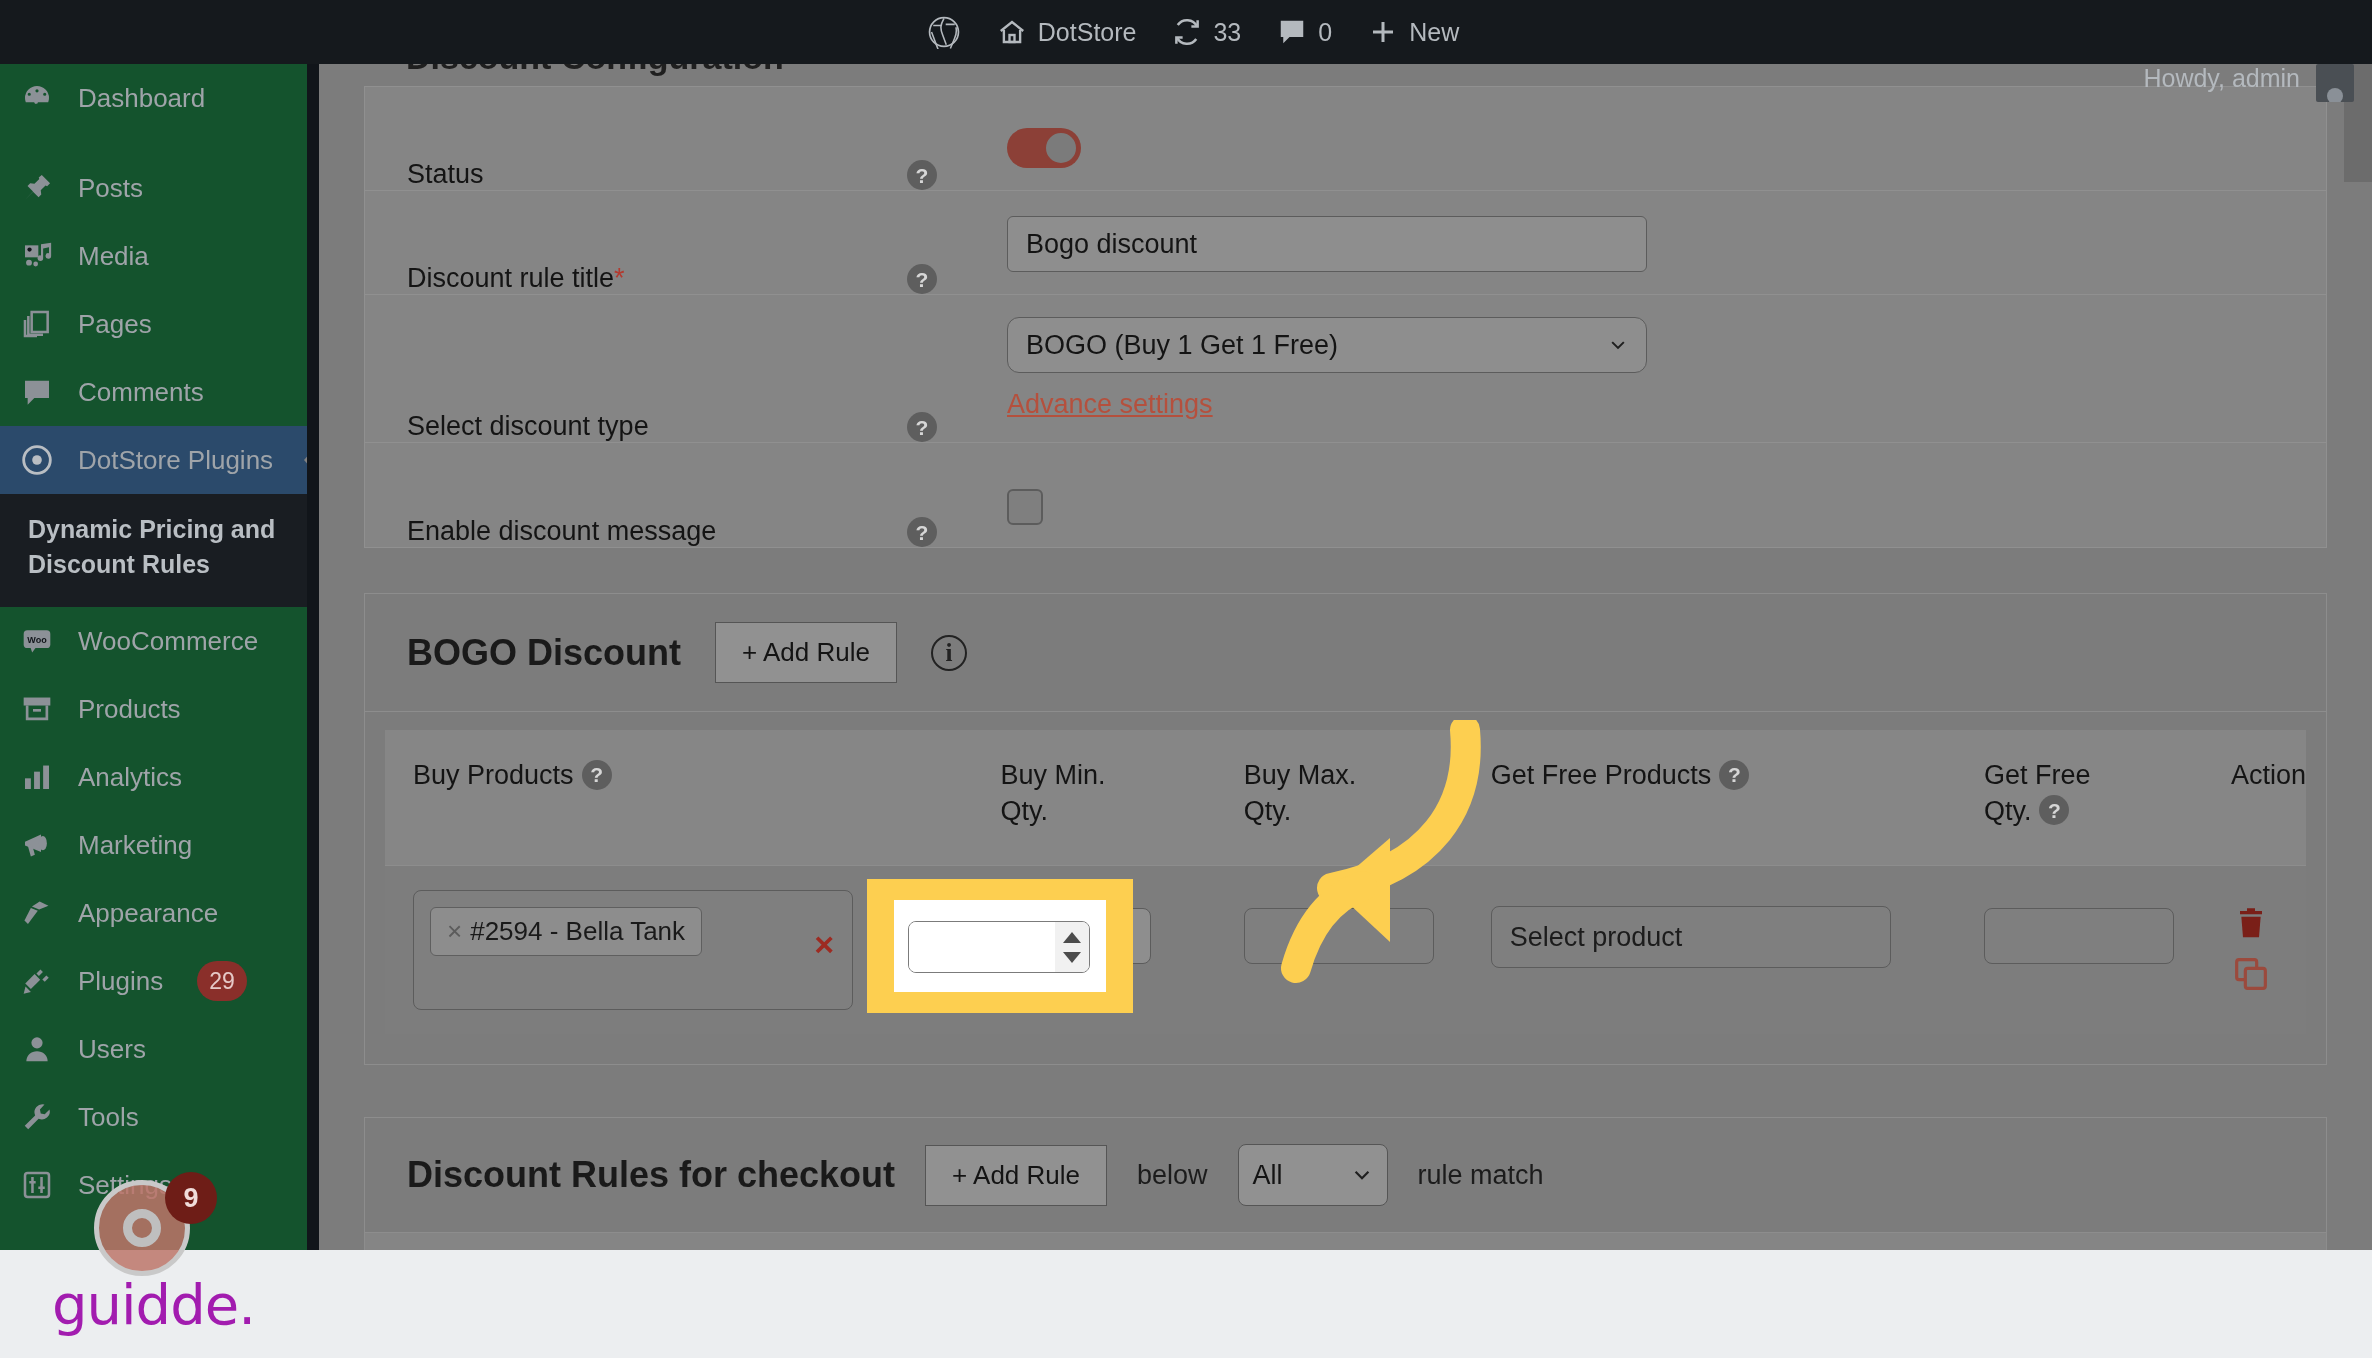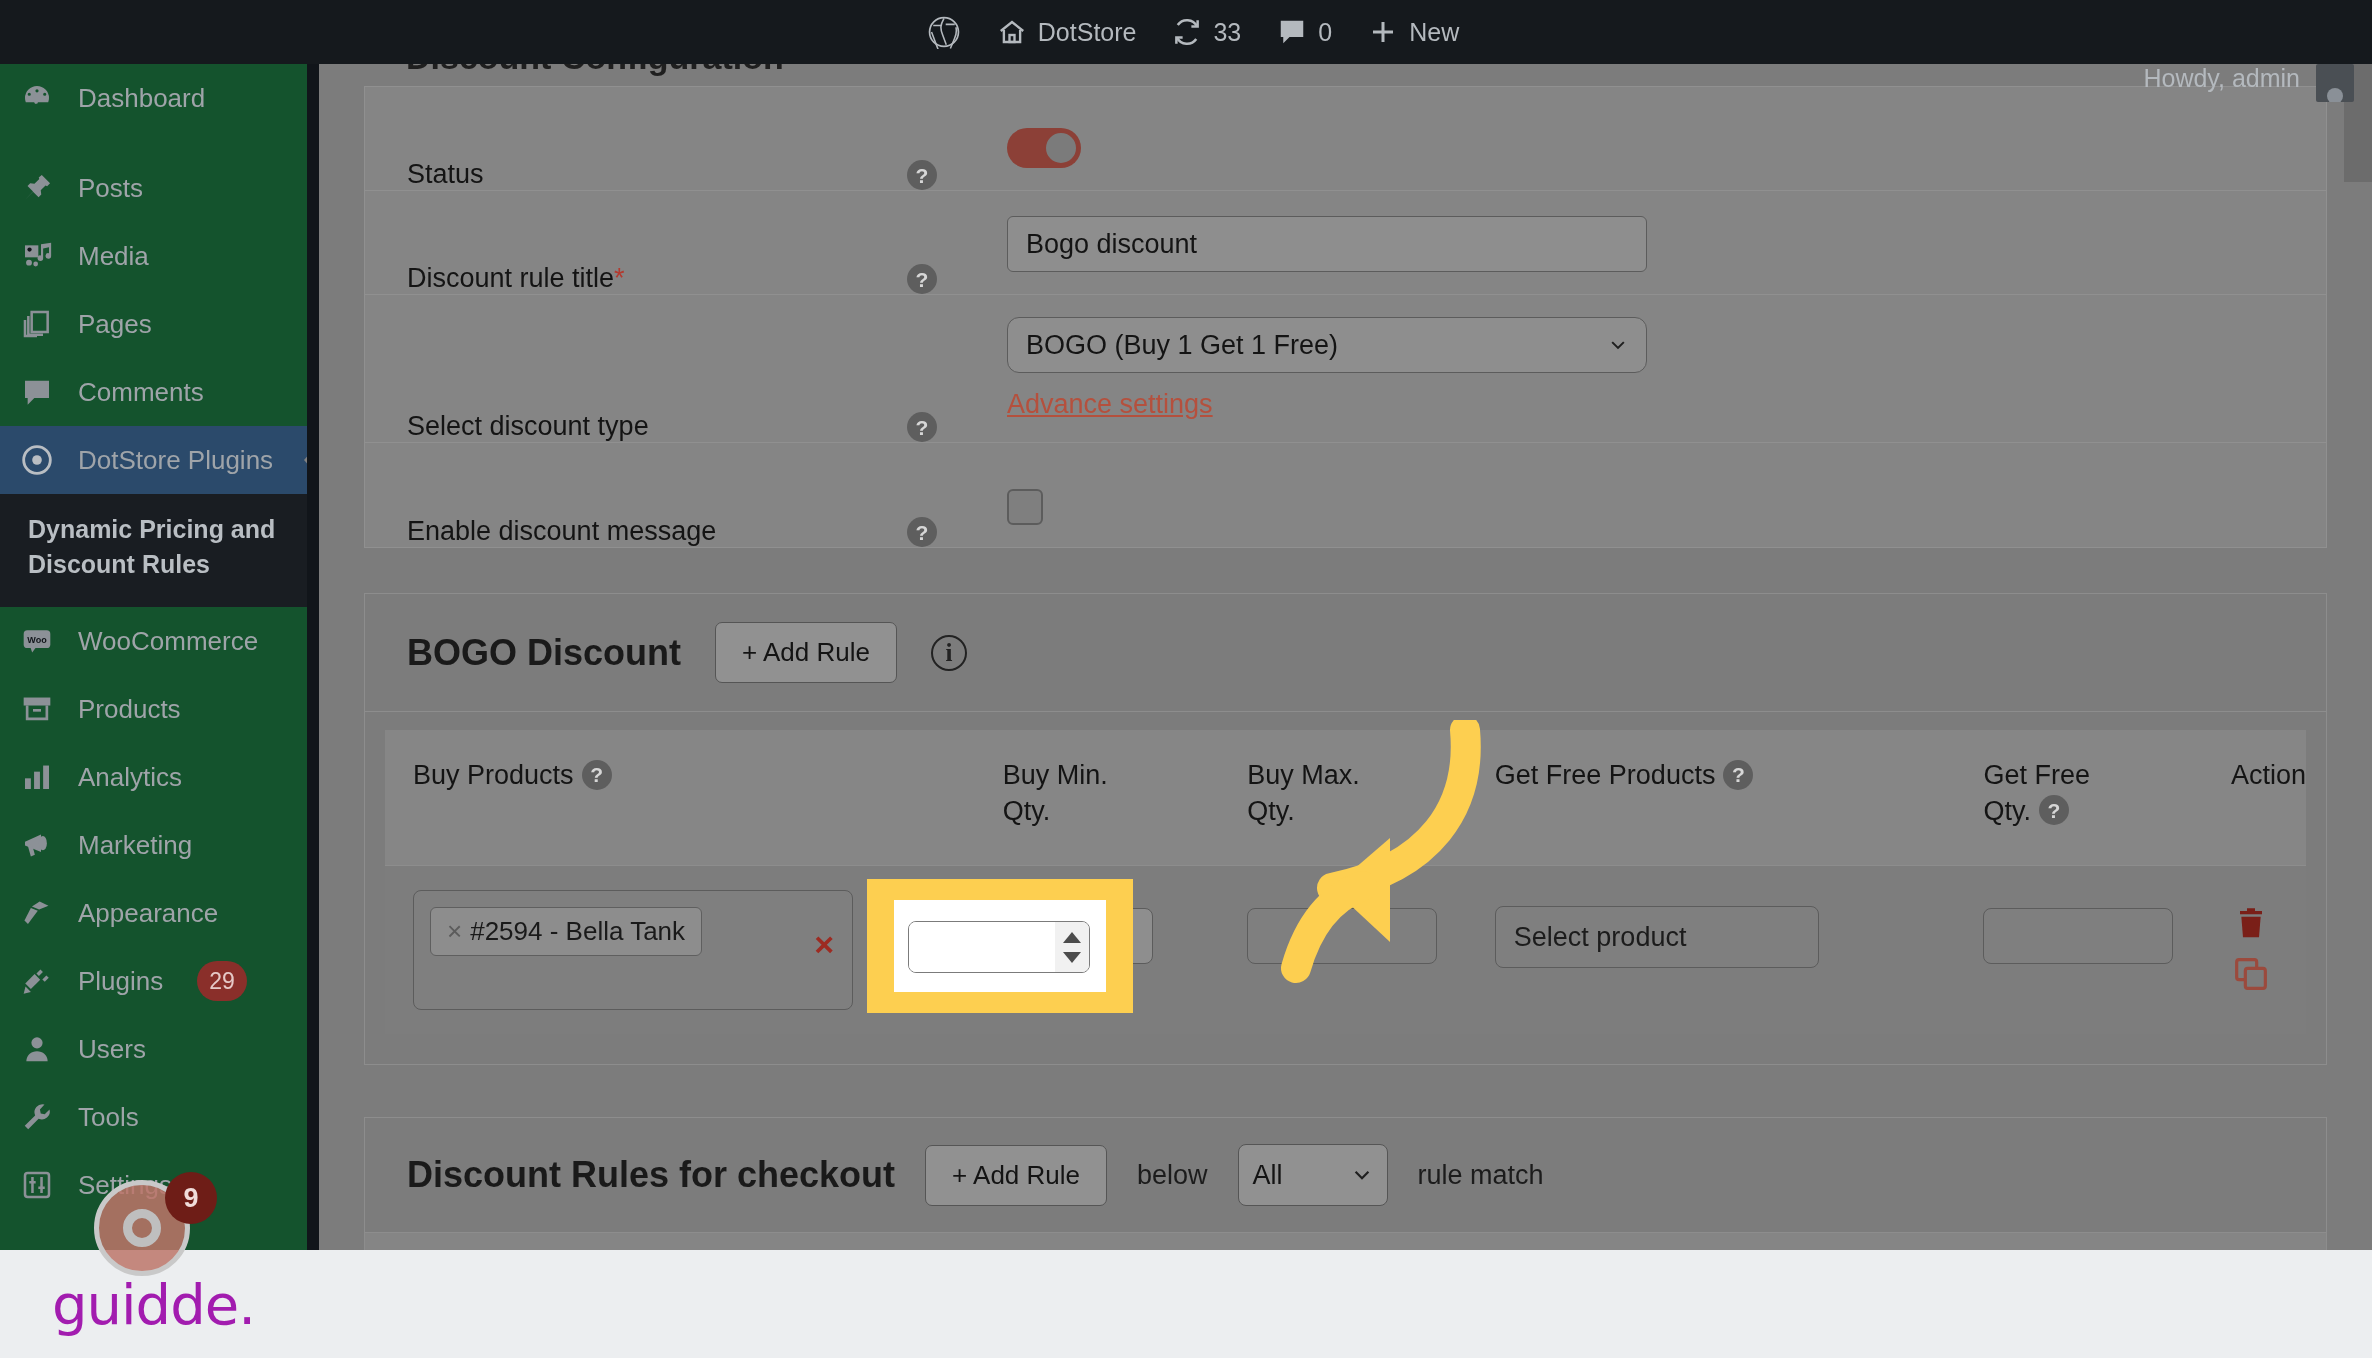--- a/index.html
+++ b/index.html
@@ -157,21 +157,21 @@
   .section-card {
     margin: 45px 45px 0 45px; background: #7c7c7c;
     border: 1px solid #8d8d8d;
   }
   .section-head {
     display: flex; align-items: center; gap: 34px;
     padding: 28px 42px; border-bottom: 1px solid #8d8d8d;
   }
   .section-title { font-size: 36px; font-weight: bold; color: #1a1a1a; white-space: nowrap; }
   .btn-addrule {
-    background: #919191; border: 1px solid #555; border-radius: 7px;
+    background: #919191; border: 1px solid #555; border-radius: 0;
     padding: 14px 26px; font-size: 26px; color: #141414;
     font-family: "Liberation Sans", sans-serif; white-space: nowrap;
   }
   .info-i {
     width: 36px; height: 36px; border-radius: 50%;
     border: 2.5px solid #222; color: #222;
     display: inline-flex; align-items: center; justify-content: center;
     font-size: 25px; font-weight: bold; font-family: "Liberation Serif", serif;
   }
 
@@ -206,21 +206,21 @@
 
   .numbox {
     width: 150px; height: 56px; background: #8e8e8e;
     border: 1px solid #5c5c5c; border-radius: 8px; margin-top: 18px;
   }
   .blankbox {
     width: 190px; height: 56px; background: #7f7f7f;
     border: 1px solid #5c5c5c; border-radius: 8px; margin-top: 18px;
   }
   .selbox-plain {
-    width: 324px; height: 62px; background: #7f7f7f;
+    width: 400px; height: 62px; background: #7f7f7f;
     border: 1px solid #5c5c5c; border-radius: 8px; margin-top: 16px;
     display: flex; align-items: center; padding: 0 18px;
     font-size: 27px; color: #1c1c1c;
   }
   .act-cell { padding-right: 24px !important; }
   .act-icons { display: flex; flex-direction: column; gap: 6px; align-items: flex-start; margin-top: 14px; }
 
   
   .hl-outer {
     position: absolute; left: 867px; top: 879px;

